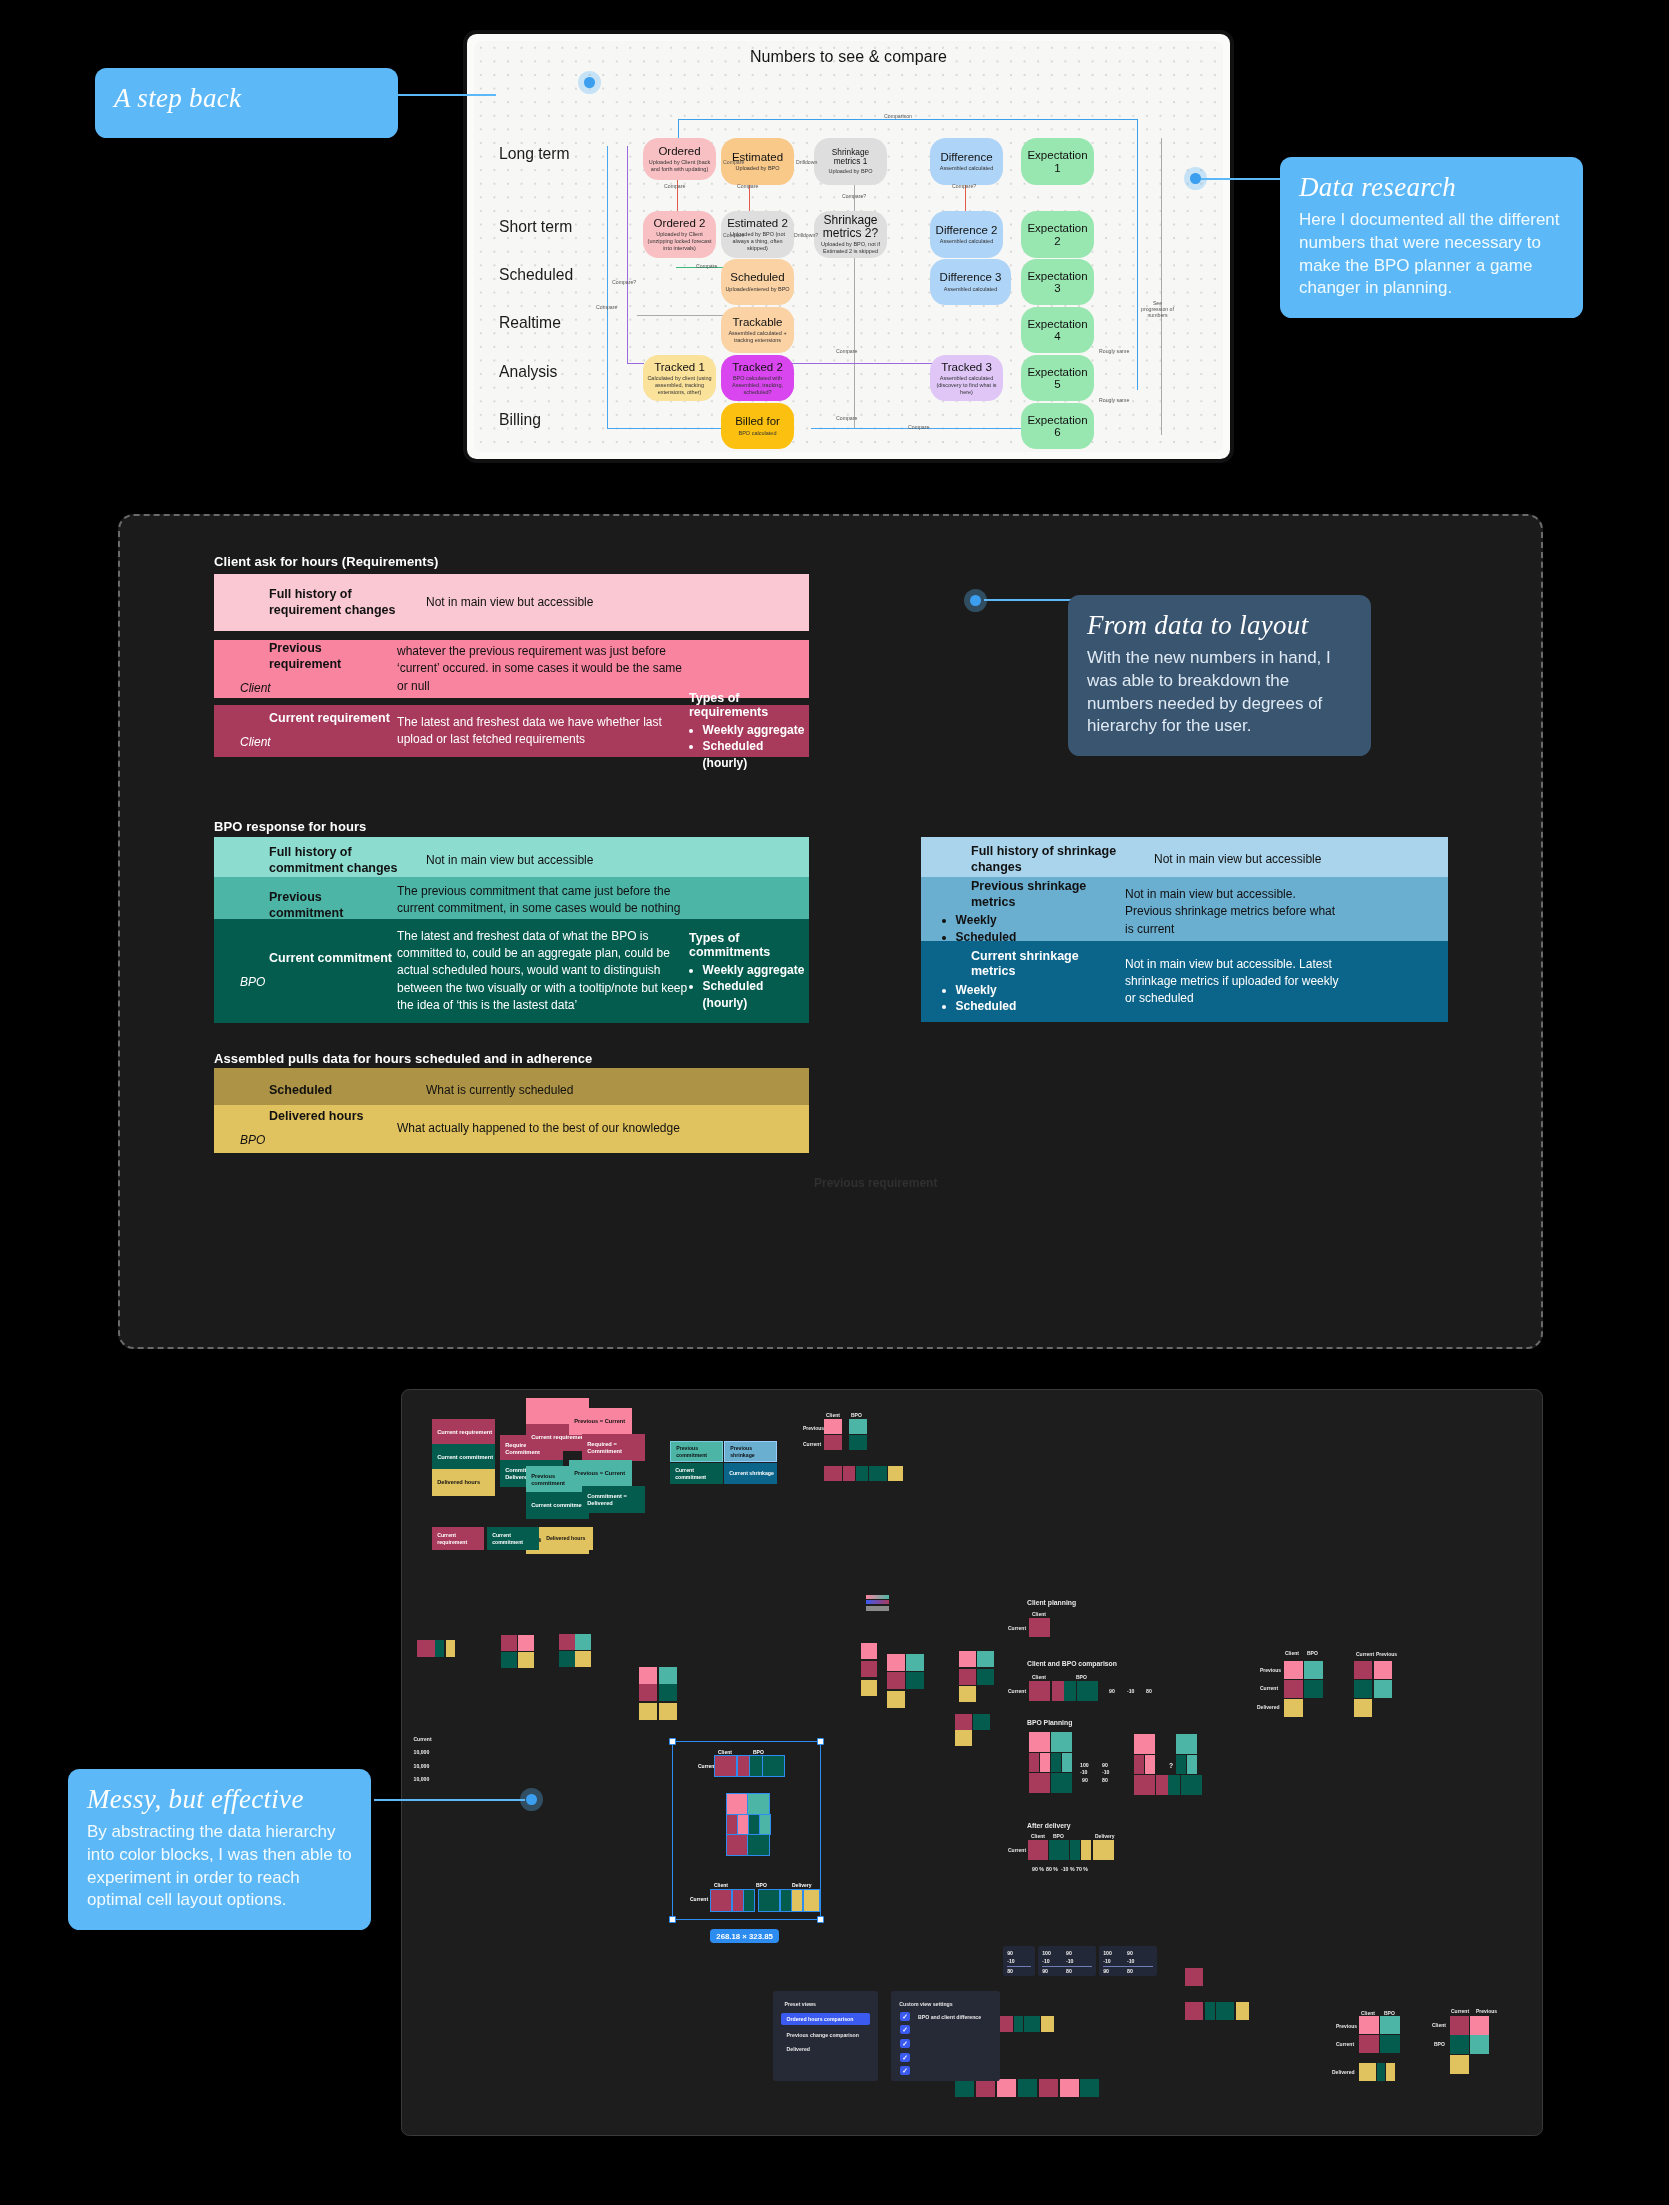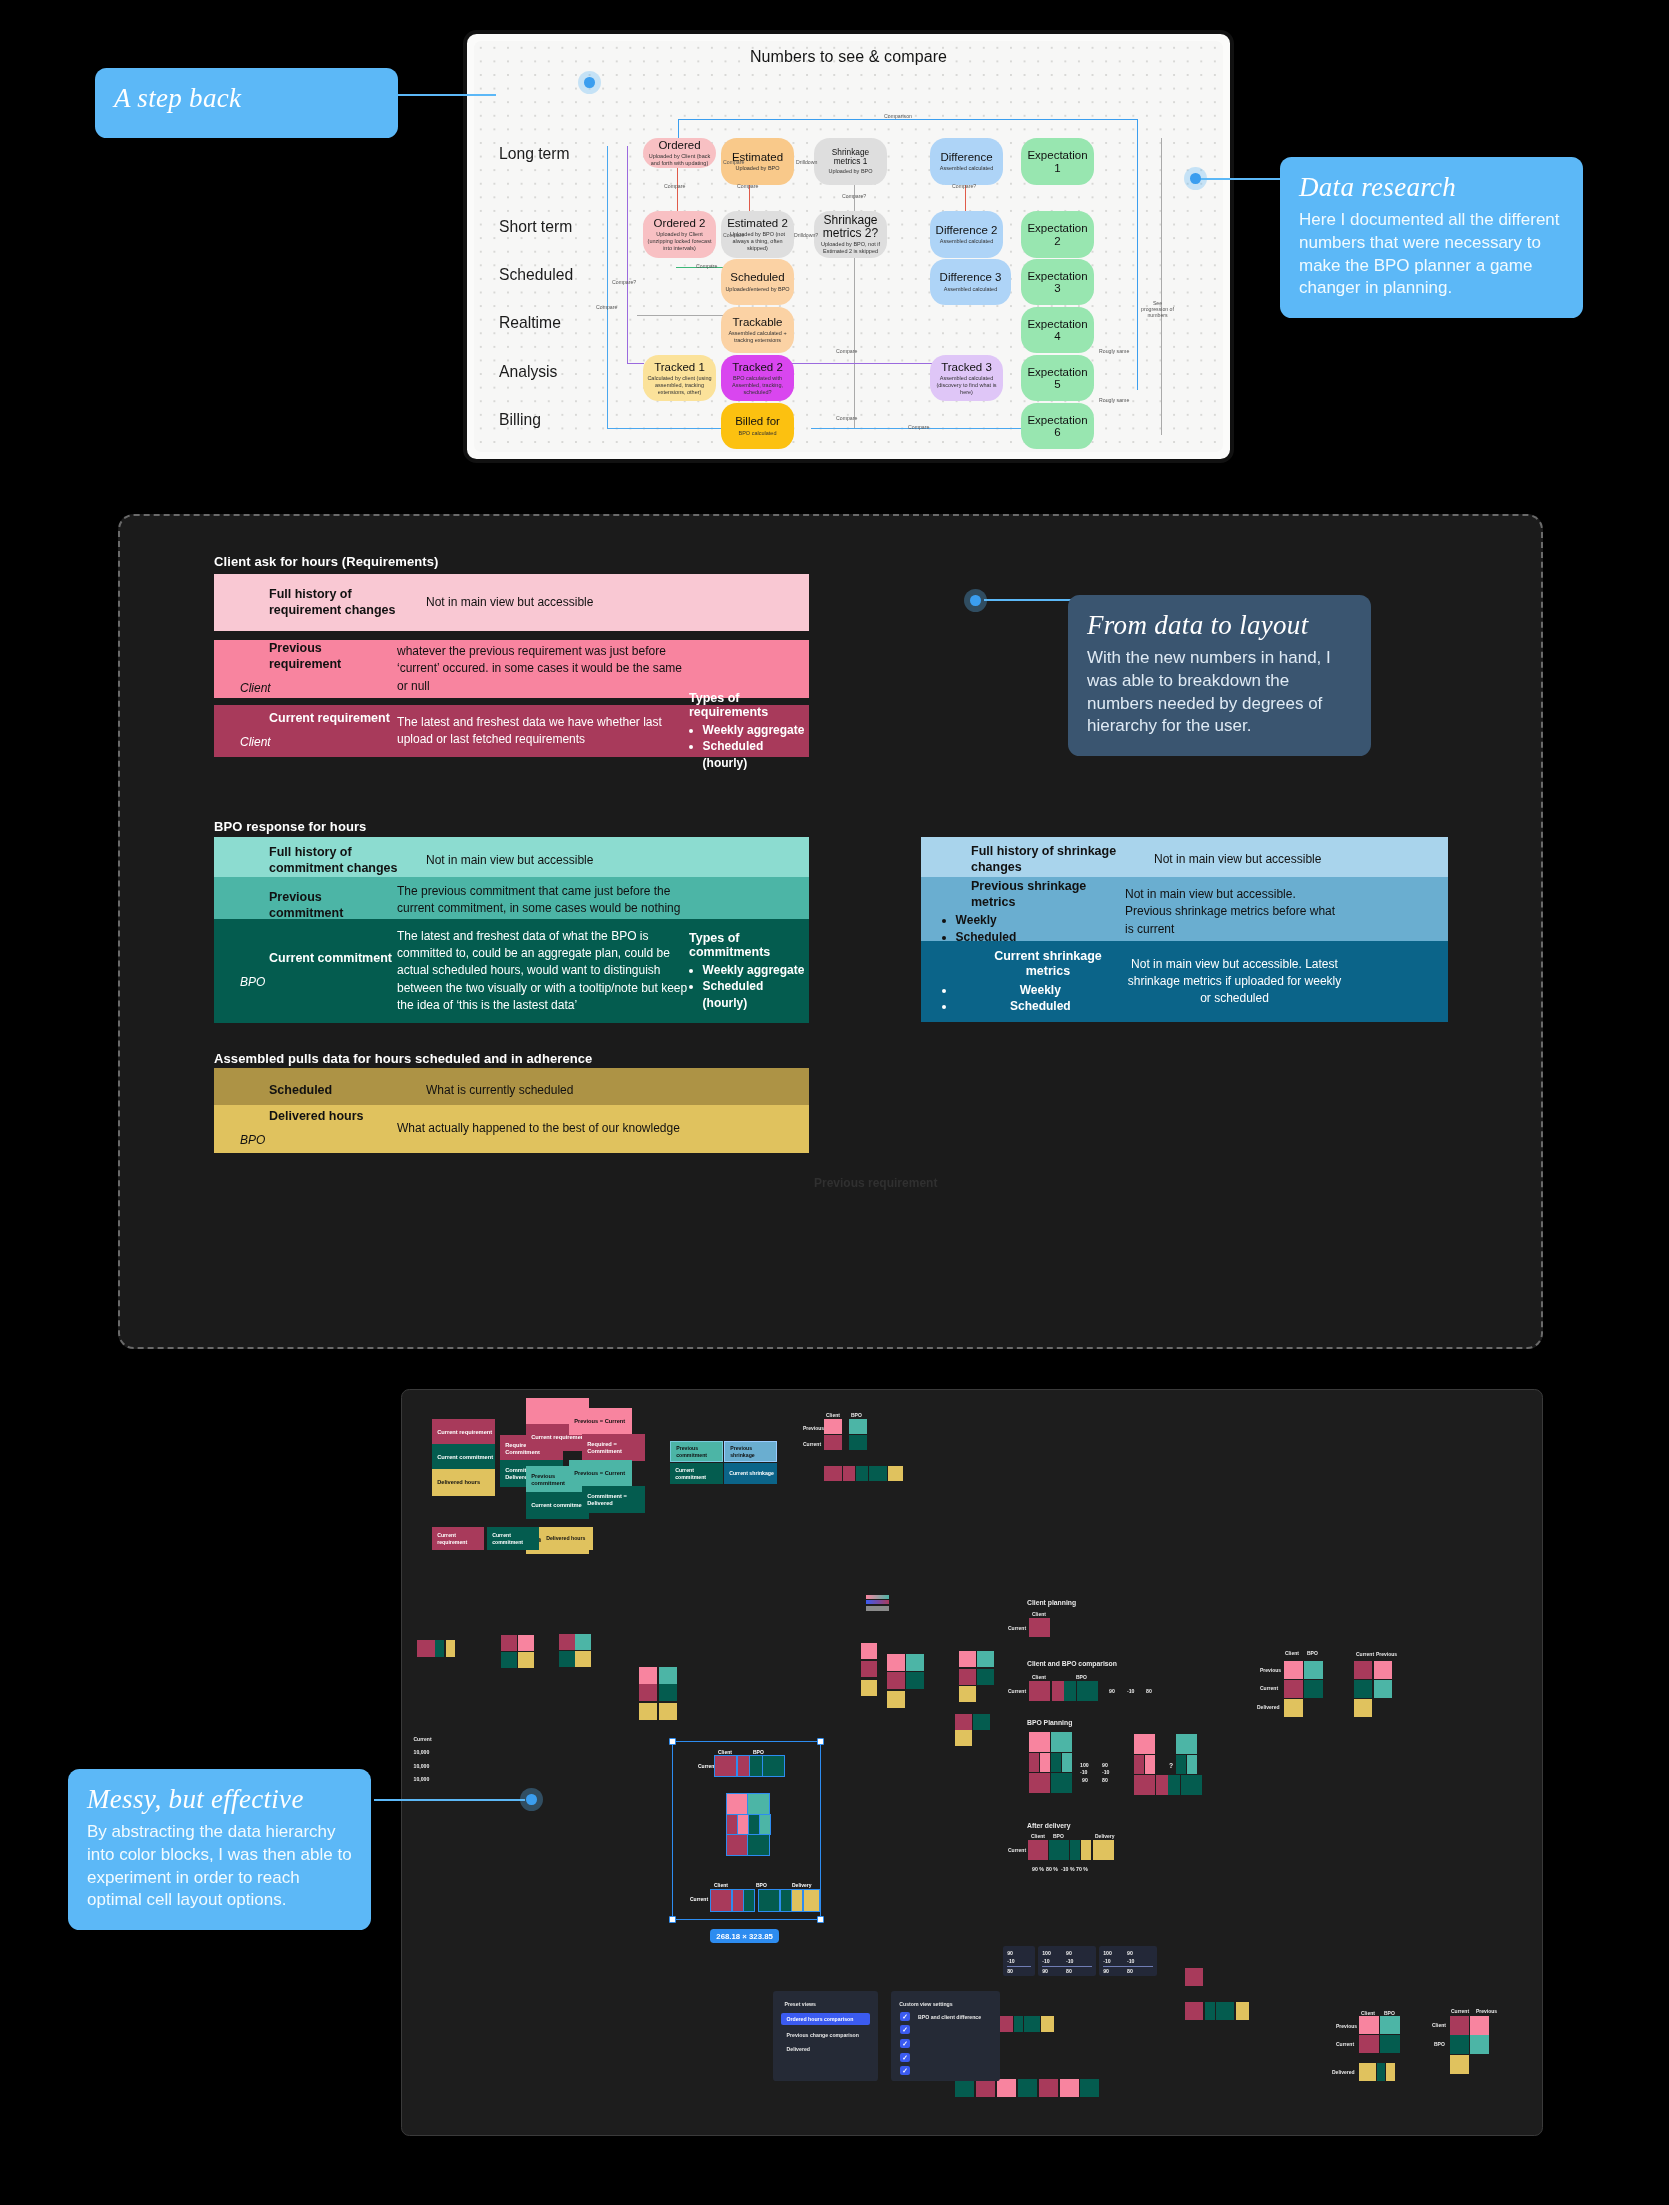--- a/index.html
+++ b/index.html
@@ -175,21 +175,21 @@
   <div class="edge v" style="left:694px; top:104px; height:297px; background:#aaa;"></div>
   <div class="edge v" style="left:210px; top:128px; height:50px; background:#e05b4a;"></div>
   <div class="edge v" style="left:282px; top:128px; height:50px; background:#e05b4a;"></div>
   <div class="edge v" style="left:498px; top:128px; height:50px; background:#e05b4a;"></div>
   <div class="edge h" style="left:209px; top:233px; width:65px; background:#3cb878;"></div>
   <div class="edge h" style="left:170px; top:281px; width:104px; background:#aaa;"></div>
   <div class="edge h" style="left:316px; top:329px; width:42px; background:#9b6ade;"></div>
   <div class="edge h" style="left:355px; top:329px; width:120px; background:#9b6ade;"></div>
   <div class="edge h" style="left:344px; top:394px; width:219px; background:#4aa7ef;"></div>
 
-  <div class="nodebox" style="left:176px; top:104px; width:73px; height:30px; background:#f8c0c3;">
+  <div class="nodebox" style="left:176px; top:104px; width:73px; height:42px; background:#f8c0c3;">
     <span class="nt">Ordered</span>
     <span class="ns">Uploaded by Client (back and forth with updating)</span>
   </div>
   <div class="nodebox" style="left:254px; top:104px; width:73px; height:47px; background:#f9c98a;">
     <span class="nt">Estimated</span>
     <span class="ns">Uploaded by BPO</span>
   </div>
   <div class="nodebox" style="left:347px; top:104px; width:73px; height:47px; background:#dedede;">
     <span class="nt" style="font-size:8.3px">Shrinkage metrics 1</span>
     <span class="ns">Uploaded by BPO</span>
@@ -387,21 +387,21 @@
       <div class="t-strong">Previous shrinkage metrics</div>
       <ul style="margin-top:2.1px">
         <li>Weekly</li>
         <li>Scheduled</li>
       </ul>
     </div>
     <div class="c2 t-body" style="width:219px; flex:0 0 219px;">Not in main view but accessible. Previous shrinkage metrics before what is current</div>
   </div>
 
   <div class="bigrank" style="left:854px; top:438px;">3</div>
-  <div class="dbar light-on" style="left:801px; top:425px; width:527px; height:81px; background:#0b6489; padding-left:21px;text-align:center;">
+  <div class="dbar light-on" style="left:801px; top:425px; width:527px; height:81px; background:#0b6489; padding-left:21px;">
     <div class="c1" style="width:183px; flex:0 0 183px;">
       <div class="t-strong">Current shrinkage metrics</div>
       <ul style="margin-top:2.1px">
         <li>Weekly</li>
         <li>Scheduled</li>
       </ul>
     </div>
     <div class="c2 t-body" style="width:219px; flex:0 0 219px;">Not in main view but accessible. Latest shrinkage metrics if uploaded for weekly or scheduled</div>
   </div>
 

